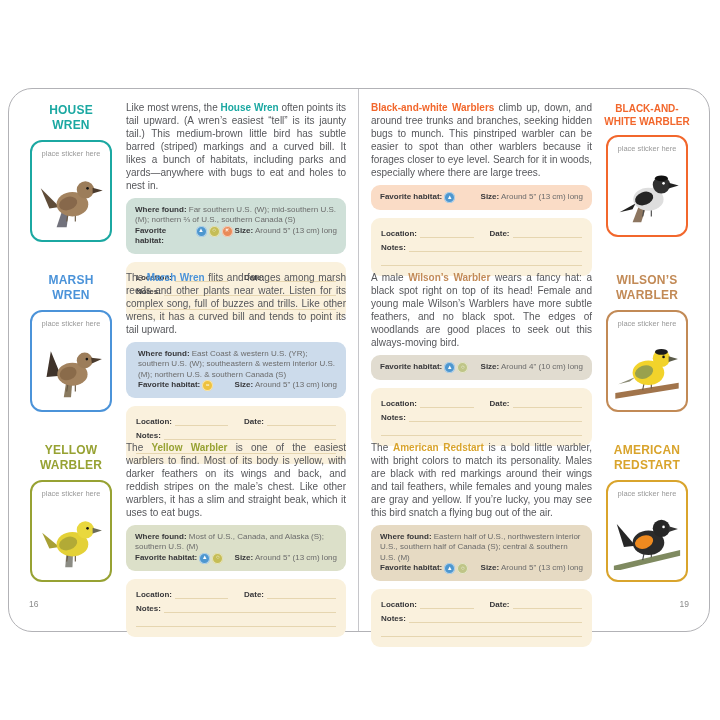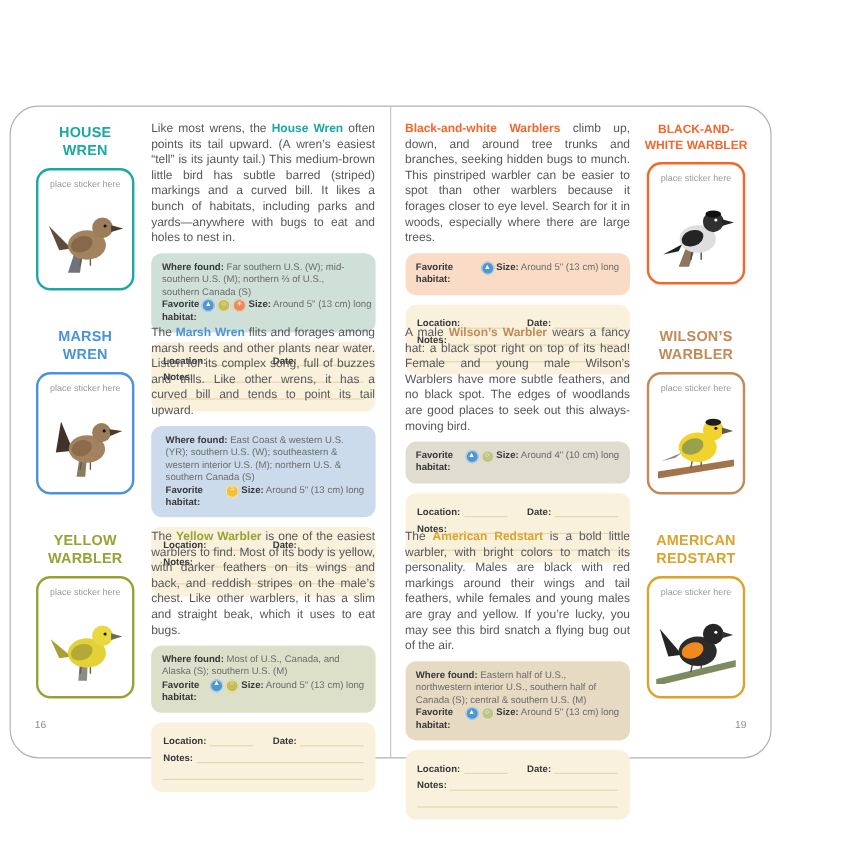--- a/index.html
+++ b/index.html
@@ -1,17 +1,17 @@
 <!DOCTYPE html>
 <html><head>
 <meta charset="utf-8">
 <style>
   html,body{margin:0;padding:0;width:720px;height:720px;background:#ffffff;
     font-family:"Liberation Sans","DejaVu Sans",sans-serif;overflow:hidden;}
-  .book{position:absolute;left:8px;top:88px;width:635px;height:544px;
+  .book{position:absolute;left:8px;top:88px;width:702px;height:544px;
     border:1px solid #b2b2b6;border-radius:24px;background:#fff;display:flex;box-sizing:border-box;}
   .page{width:50%;box-sizing:border-box;position:relative;padding:12px 12px 0 16px;}
   .page.left{border-right:1px solid #c6c6ca;}
   .page.right{padding:12px 16px 0 12px;}
   .entry{display:flex;height:170px;gap:9px;}
   .entry.mirror{flex-direction:row-reverse;}
   .side-col{width:92px;flex-shrink:0;text-align:center;}
   .title{margin:2px 0 7px;font-size:12px;font-weight:bold;line-height:1.25;letter-spacing:.2px;padding:0 9px;}
   .title.title-xs{font-size:10px;padding:0;letter-spacing:0;text-align:center;}
   .sticker-box{width:82px;height:102px;margin:0 auto;border:2px solid #999;border-radius:12px;

